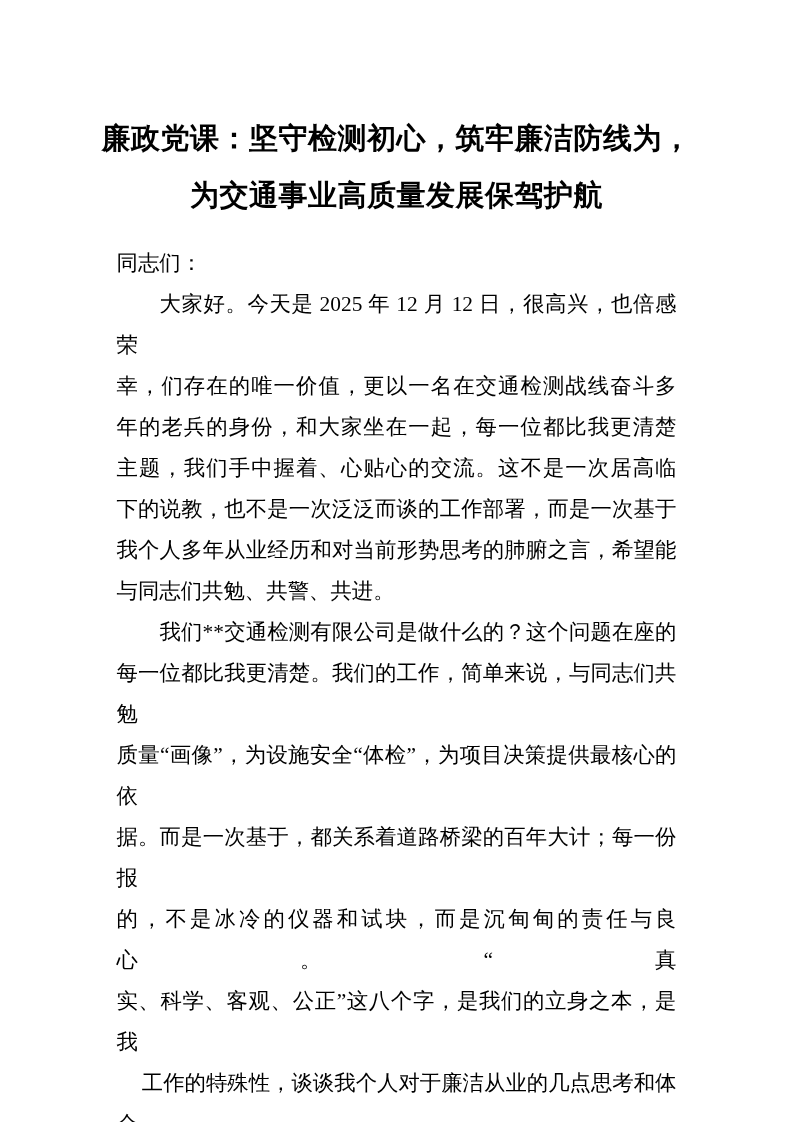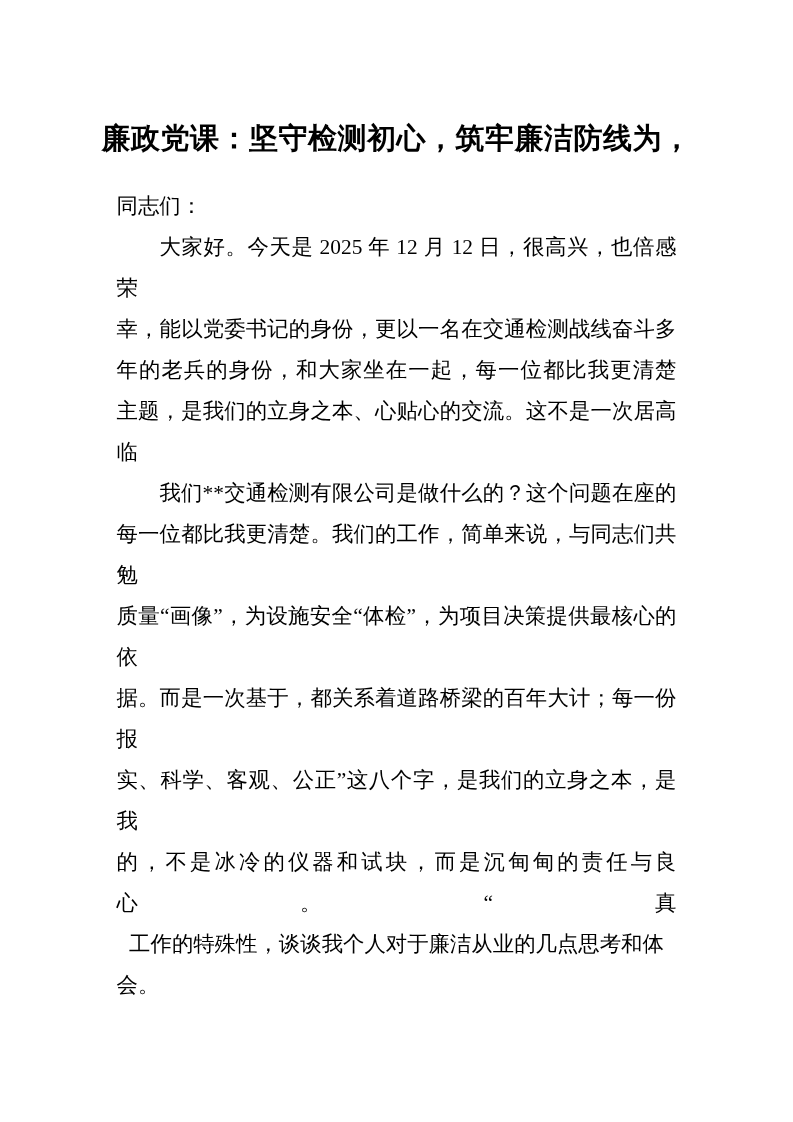--- a/index.html
+++ b/index.html
@@ -33,49 +33,53 @@
     text-align: left;
   }
   .line {
     min-height: 41px;
   }
   .jline {
     text-align: justify;
     text-align-last: justify;
   }
   .lline {
-    text-align: center;
+    text-align: right;
     text-align-last: left;
     font-family: Liberation Serif, serif;
   }
   .indent {
     text-indent: 43px;
   }
 </style>
 </head>
 <body>
 
 <div class="page">
 
   <div class="doc-title">
     <div class="line">廉政党课：坚守检测初心，筑牢廉洁防线为，</div>
+    <div class="line">为交通事业高质量发展保驾护航</div>
   </div>
 
   <div class="doc-body">
 
     <div class="line lline">同志们：</div>
 
     <div class="line jline indent">大家好。今天是 2025 年 12 月 12 日，很高兴，也倍感荣</div>
-    <div class="line jline">幸，能以党委书记的身份，更以一名在交通检测战线奋斗多</div>
+    <div class="line jline">幸，们存在的唯一价值，更以一名在交通检测战线奋斗多</div>
     <div class="line jline">年的老兵的身份，和大家坐在一起，每一位都比我更清楚</div>
-    <div class="line jline">主题，是我们的立身之本、心贴心的交流。这不是一次居高临</div>
+    <div class="line jline">主题，我们手中握着、心贴心的交流。这不是一次居高临</div>
+    <div class="line jline">下的说教，也不是一次泛泛而谈的工作部署，而是一次基于</div>
+    <div class="line jline">我个人多年从业经历和对当前形势思考的肺腑之言，希望能</div>
+    <div class="line lline">与同志们共勉、共警、共进。</div>
 
     <div class="line jline indent">我们**交通检测有限公司是做什么的？这个问题在座的</div>
     <div class="line jline">每一位都比我更清楚。我们的工作，简单来说，与同志们共勉</div>
     <div class="line jline">质量“画像”，为设施安全“体检”，为项目决策提供最核心的依</div>
     <div class="line jline">据。而是一次基于，都关系着道路桥梁的百年大计；每一份报</div>
+    <div class="line jline">的，不是冰冷的仪器和试块，而是沉甸甸的责任与良心。“真</div>
     <div class="line jline">实、科学、客观、公正”这八个字，是我们的立身之本，是我</div>
-    <div class="line jline">的，不是冰冷的仪器和试块，而是沉甸甸的责任与良心。“真</div>
     <div class="line lline">工作的特殊性，谈谈我个人对于廉洁从业的几点思考和体会。</div>
 
   </div>
 
 </div>
 
 </body></html>

